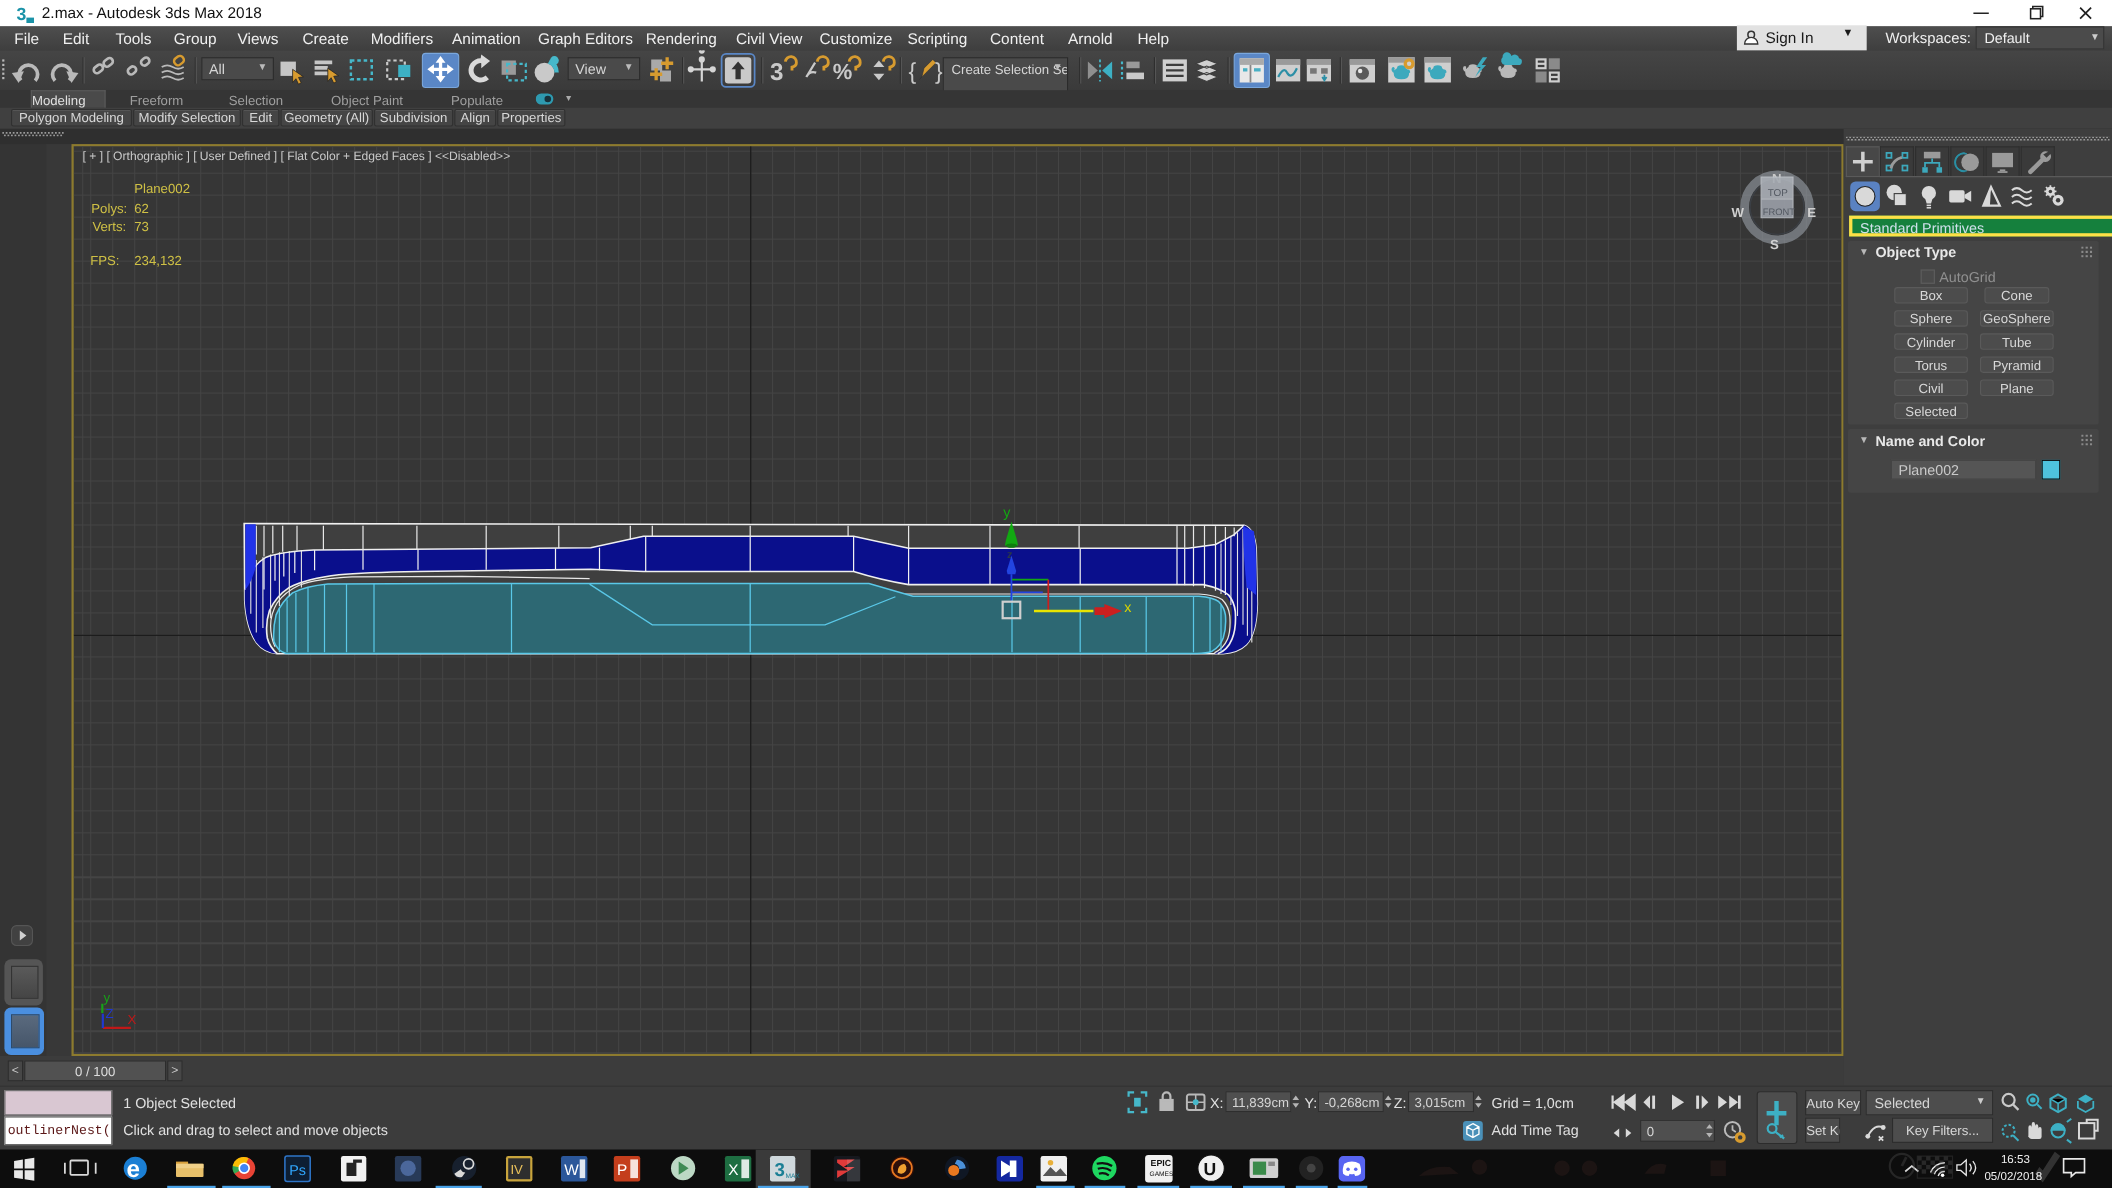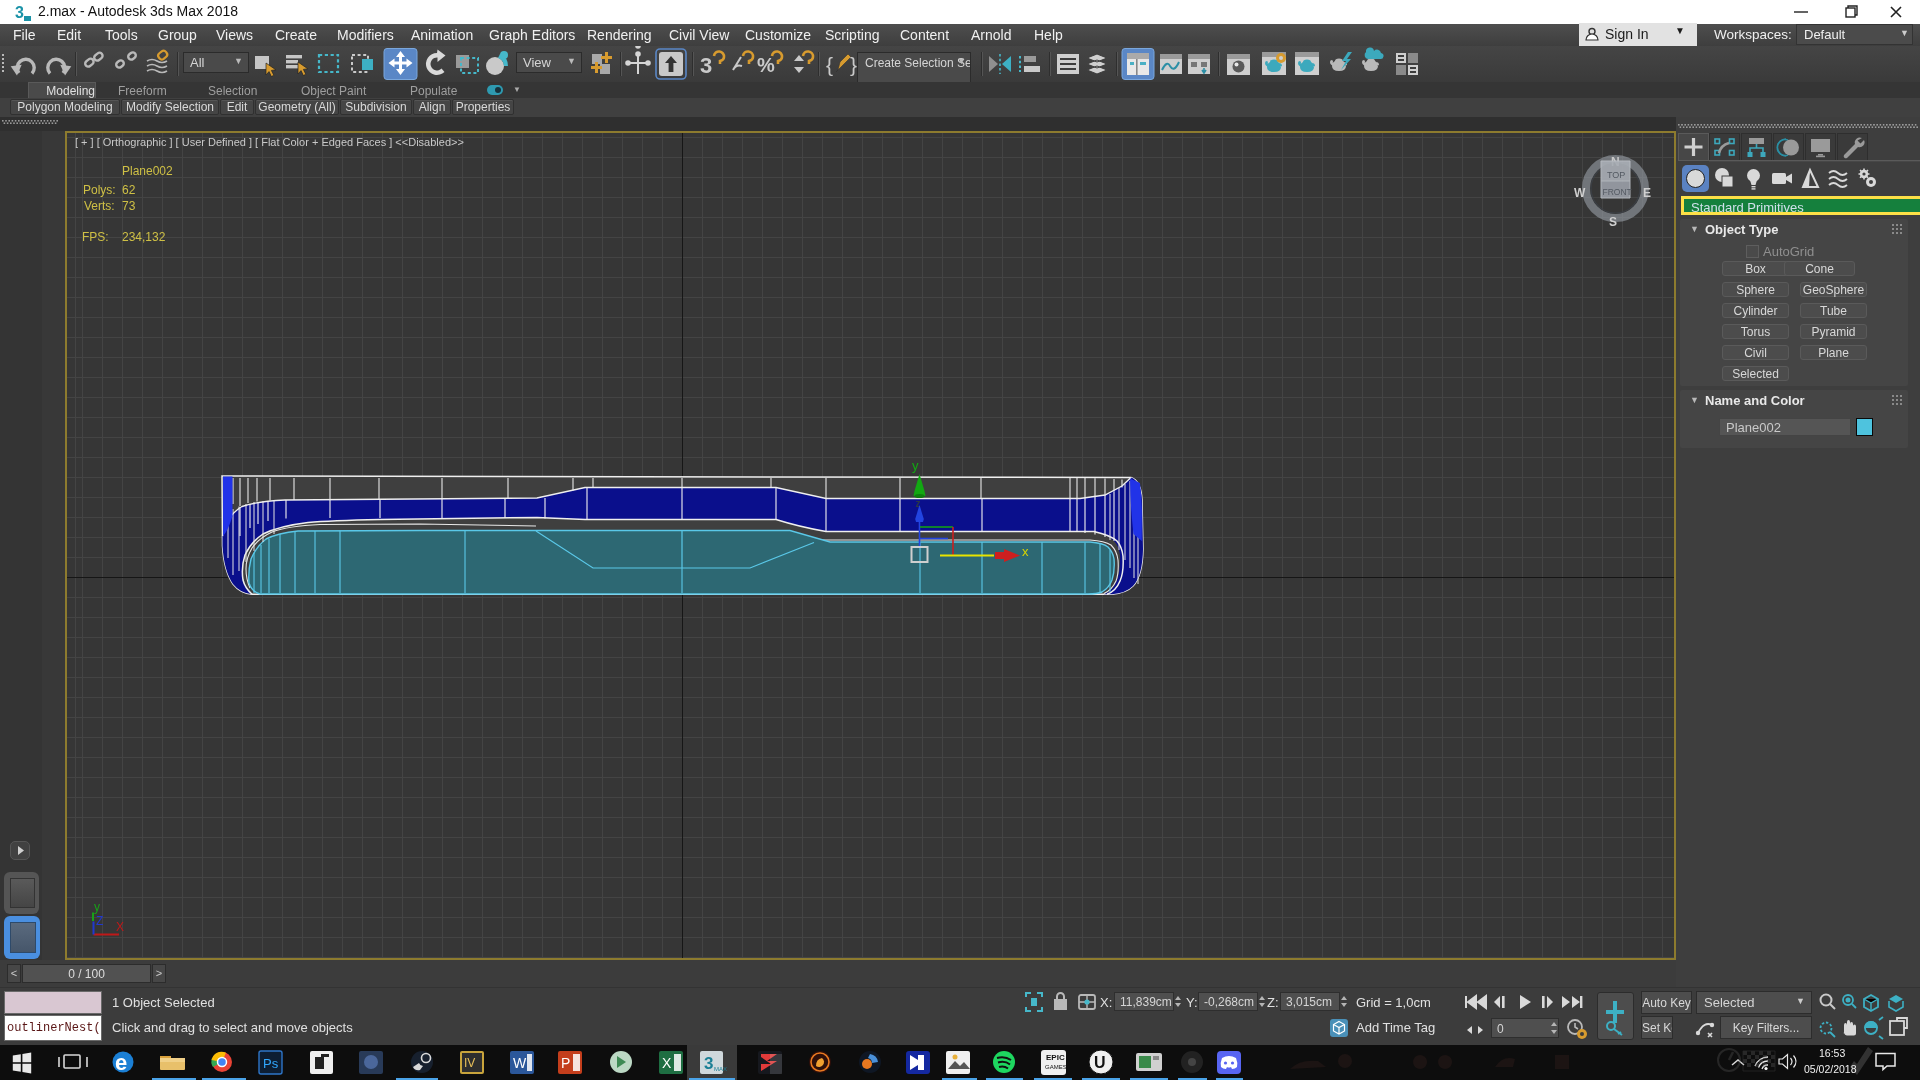--- a/index.html
+++ b/index.html
@@ -272,21 +272,21 @@
 <div class="abs" style="left:516px;top:6px;width:66px;height:21px;background:#4a4a4a;border:1px solid #2b2b2b;box-sizing:border-box">
   <span class="abs" style="left:6px;top:2px;font-size:13px;color:#d5d5d5">View</span>
   <span class="abs" style="right:5px;top:3px;font-size:9px;color:#bbb">▼</span>
 </div>
 <div class="abs" style="left:857px;top:6px;width:114px;height:34px;background:#4a4a4a;border:1px solid #2b2b2b;box-sizing:border-box;overflow:hidden">
   <span class="abs" style="left:7px;top:3px;font-size:12px;color:#d5d5d5">Create Selection Se</span>
   <span class="abs" style="right:4px;top:3px;font-size:9px;color:#bbb">▼</span>
 </div>
 </div>
 <div class="abs" id="ribbon1">
-  <div class="abs" style="left:28px;top:0;width:68px;height:16px;background:#4a4a4a;border:1px solid #5a5a5a;border-bottom:none;box-sizing:border-box;color:#e0e0e0;font-size:12px;text-align:right;padding-top:1px">Modeling</div>
+  <div class="abs" style="left:28px;top:0;width:68px;height:16px;background:#4a4a4a;border:1px solid #5a5a5a;border-bottom:none;box-sizing:border-box;color:#e0e0e0;font-size:12px;text-align:left;padding-top:1px">Modeling</div>
   <span class="abs" style="left:118px;top:2px;font-size:12px;color:#9f9f9f">Freeform</span>
   <span class="abs" style="left:208px;top:2px;font-size:12px;color:#9f9f9f">Selection</span>
   <span class="abs" style="left:301px;top:2px;font-size:12px;color:#9f9f9f">Object Paint</span>
   <span class="abs" style="left:410px;top:2px;font-size:12px;color:#9f9f9f">Populate</span>
   <svg class="abs" style="left:487px;top:2px" width="22" height="12" viewBox="0 0 22 12">
       <rect x="0" y="1" width="16" height="10" rx="5" fill="#2e9ab0"></rect>
       <circle cx="11" cy="6" r="3" fill="#17323c"></circle>
     </svg>
   <span class="abs" style="left:513px;top:3px;font-size:8px;color:#aaa">▼</span>
 </div>
@@ -566,21 +566,21 @@
           <rect x="4" y="4" width="2" height="2"></rect>
           <rect x="8" y="4" width="2" height="2"></rect>
           <rect x="0" y="8" width="2" height="2"></rect>
           <rect x="4" y="8" width="2" height="2"></rect>
           <rect x="8" y="8" width="2" height="2"></rect>
         </g>
       </svg>
     <div class="abs" style="left:66px;top:26px;width:11px;height:11px;background:#4a4a4a;border:1px solid #5e5e5e"></div>
     <span class="abs" style="left:83px;top:25px;color:#8f8f8f;font-size:13px">AutoGrid</span>
     <div class="abs btn3d" style="left:42px;top:42px;width:67px;height:15px">Box</div>
-    <div class="abs btn3d" style="left:104px;top:42px;width:71px;height:15px">Cone</div>
+    <div class="abs btn3d" style="left:124px;top:42px;width:59px;height:15px">Cone</div>
     <div class="abs btn3d" style="left:42px;top:63px;width:67px;height:15px">Sphere</div>
     <div class="abs btn3d" style="left:120px;top:63px;width:67px;height:15px">GeoSphere</div>
     <div class="abs btn3d" style="left:42px;top:84px;width:67px;height:15px">Cylinder</div>
     <div class="abs btn3d" style="left:120px;top:84px;width:67px;height:15px">Tube</div>
     <div class="abs btn3d" style="left:42px;top:105px;width:67px;height:15px">Torus</div>
     <div class="abs btn3d" style="left:120px;top:105px;width:67px;height:15px">Pyramid</div>
     <div class="abs btn3d" style="left:42px;top:126px;width:67px;height:15px">Civil</div>
     <div class="abs btn3d" style="left:120px;top:126px;width:67px;height:15px">Plane</div>
     <div class="abs btn3d" style="left:42px;top:147px;width:67px;height:15px">Selected</div>
   </div>

